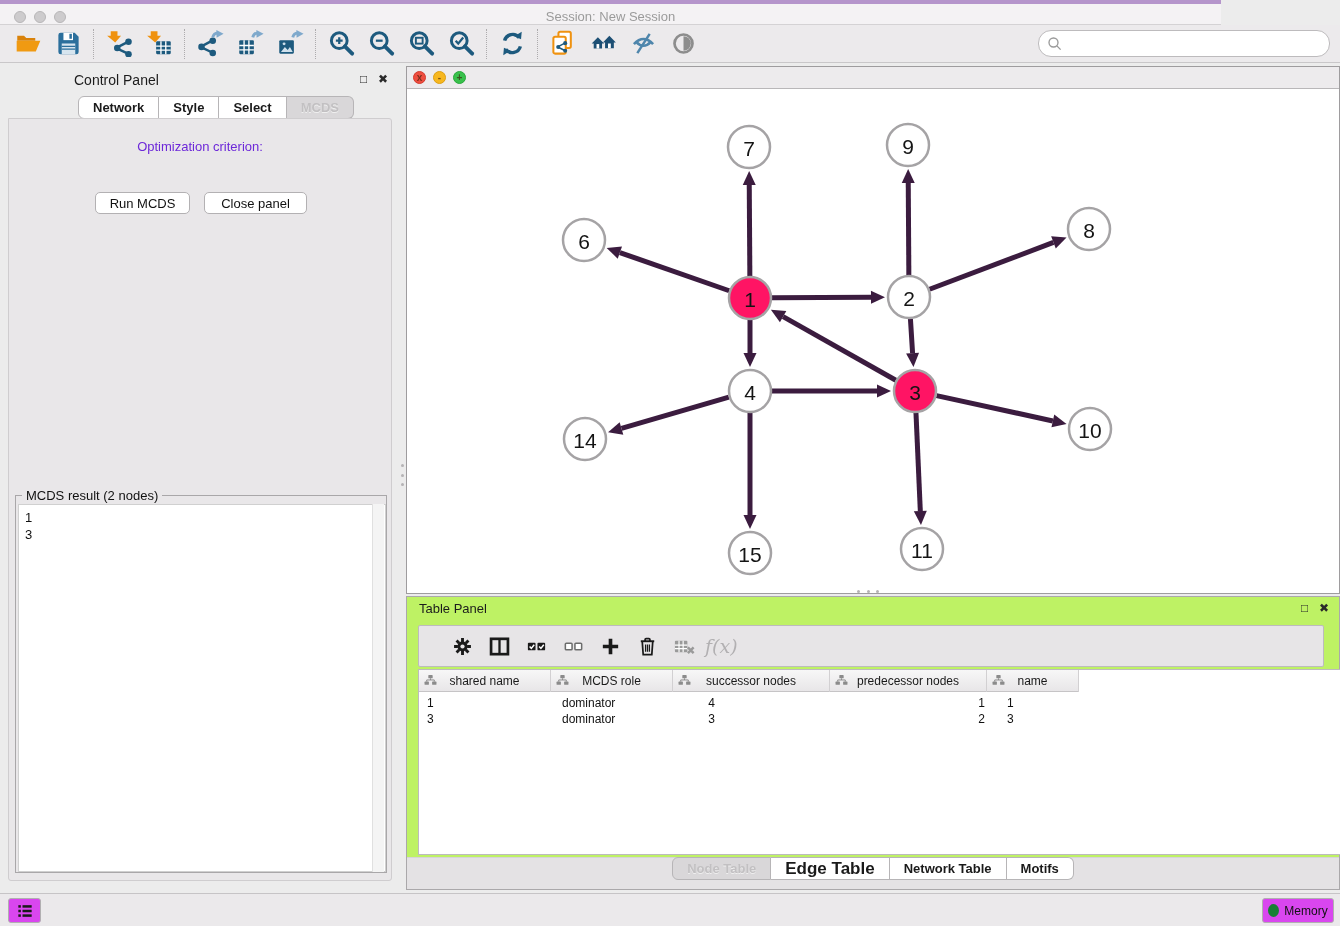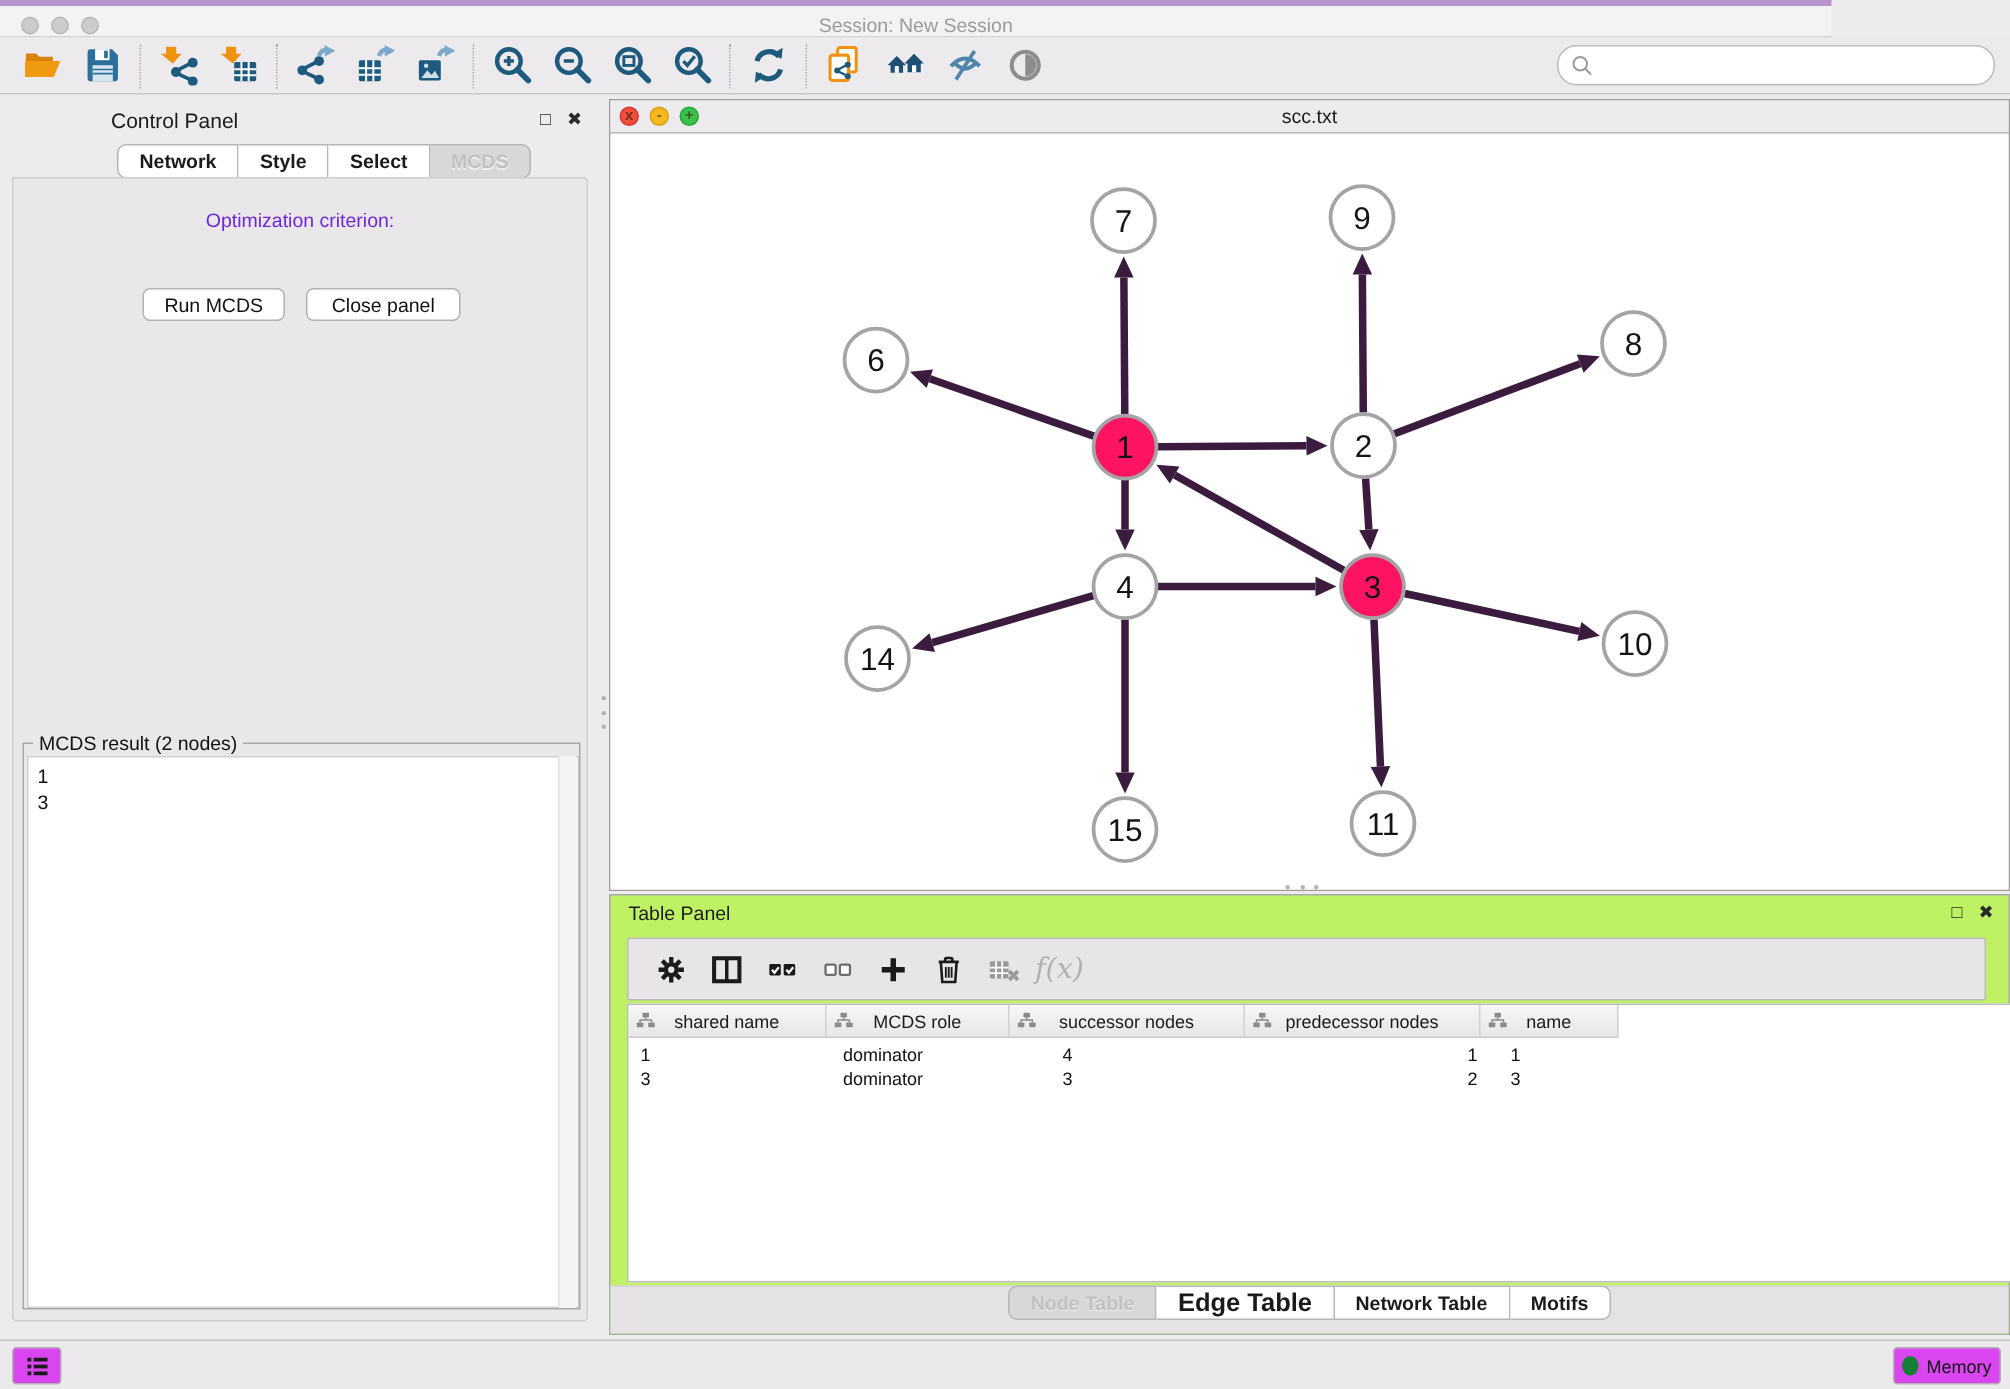--- a/index.html
+++ b/index.html
@@ -65,21 +65,21 @@
   .tl-max   { left:46px; background:#39c14c; border:1px solid #28a83b; }
   .net-canvas { position:absolute; left:0; top:23px; width:932px; height:503px; background:#fff; }
   .splitter-v { position:absolute; left:401px; top:464px; width:3px; height:22px; display:flex; flex-direction:column; justify-content:space-between; }
   .splitter-v i, .splitter-h i { width:3px; height:3px; border-radius:50%; background:#b5b3b5; display:block; }
   .splitter-h { position:absolute; left:857px; top:590px; width:22px; height:3px; display:flex; justify-content:space-between; }
   
   .table-panel { position:absolute; left:406px; top:596px; width:934px; height:294px;
     background:#bef264; border:1px solid #aaa8aa; }
   .tp-title { position:absolute; left:12px; top:4px; font-size:13px; color:#1c1c1c; }
   .tp-toolbar { position:absolute; left:11px; top:28px; width:906px; height:42px; background:#e7e5e7;
-    border:1px solid #bdbbbd; border-radius:2px; display:flex; align-items:center; padding-left:10px; }
+    border:1px solid #bdbbbd; border-radius:2px; display:flex; align-items:center; padding-left:25px; }
   .tp-tool { width:37px; height:34px; display:flex; align-items:center; justify-content:center; }
   .fx-label { font-size:19px; font-style:italic; color:#b2b0b2; font-family:"DejaVu Serif", serif; margin-left:2px; }
   .tp-table { position:absolute; left:11px; top:72px; width:1035px; height:186px; background:#fff; border:1px solid #bdbbbd; overflow:hidden; }
   .thead { position:absolute; left:0; top:0; height:22px; display:flex;
     background:linear-gradient(#f7f7f7,#e8e6e8); border-bottom:1px solid #c6c4c6; }
   .th { position:relative; height:22px; border-right:1px solid #d2d0d2; display:flex; align-items:center; justify-content:center;
     font-size:12px; color:#1a1a1a; }
   .th svg { position:absolute; left:5px; top:4px; }
   .trow { position:absolute; left:0; height:16px; display:flex; font-size:12px; color:#111; }
   .td { height:16px; line-height:16px; overflow:hidden; }
@@ -273,21 +273,20 @@
 3</div>
     <div class="result-scrollbar"></div>
   </div>
 </div>
 
 <div class="net-window">
   <div class="net-titlebar">
     <span class="tl tl-close">x</span>
     <span class="tl tl-min">-</span>
     <span class="tl tl-max">+</span>
-    <div class="net-title">scc.txt</div>
   </div>
   <svg class="net-canvas" id="graph-canvas" width="932" height="503">
       <line x1="342.85430783059013" y1="186.00048241911261" x2="342.25165011079883" y2="94.99916673062366" stroke="#3b1c3f" stroke-width="5"></line>
       <polygon points="342.15893691208345,80.99947372460441 348.7515075778792,94.95612131693439 335.7517926437185,95.04221214431293" fill="#3b1c3f"></polygon>
       <line x1="322.23121807335133" y1="200.7434376400866" x2="212.87335060057495" y2="162.53406225803224" stroke="#3b1c3f" stroke-width="5"></line>
       <polygon points="199.65685301088945,157.91624984717825 215.01733493418573,156.39783123424968 210.72936626696418,168.6702932818148" fill="#3b1c3f"></polygon>
       <line x1="364.9995649035371" y1="207.86163795658152" x2="464.0007515302541" y2="207.23898898408646" stroke="#3b1c3f" stroke-width="5"></line>
       <polygon points="478.0004746506868,207.15094041100198 464.04163122490047,213.7388604328588 463.9598718356077,200.73911753531414" fill="#3b1c3f"></polygon>
       <line x1="343" y1="230" x2="343" y2="263" stroke="#3b1c3f" stroke-width="5"></line>
       <polygon points="343,277 336.5,263 349.5,263" fill="#3b1c3f"></polygon>

